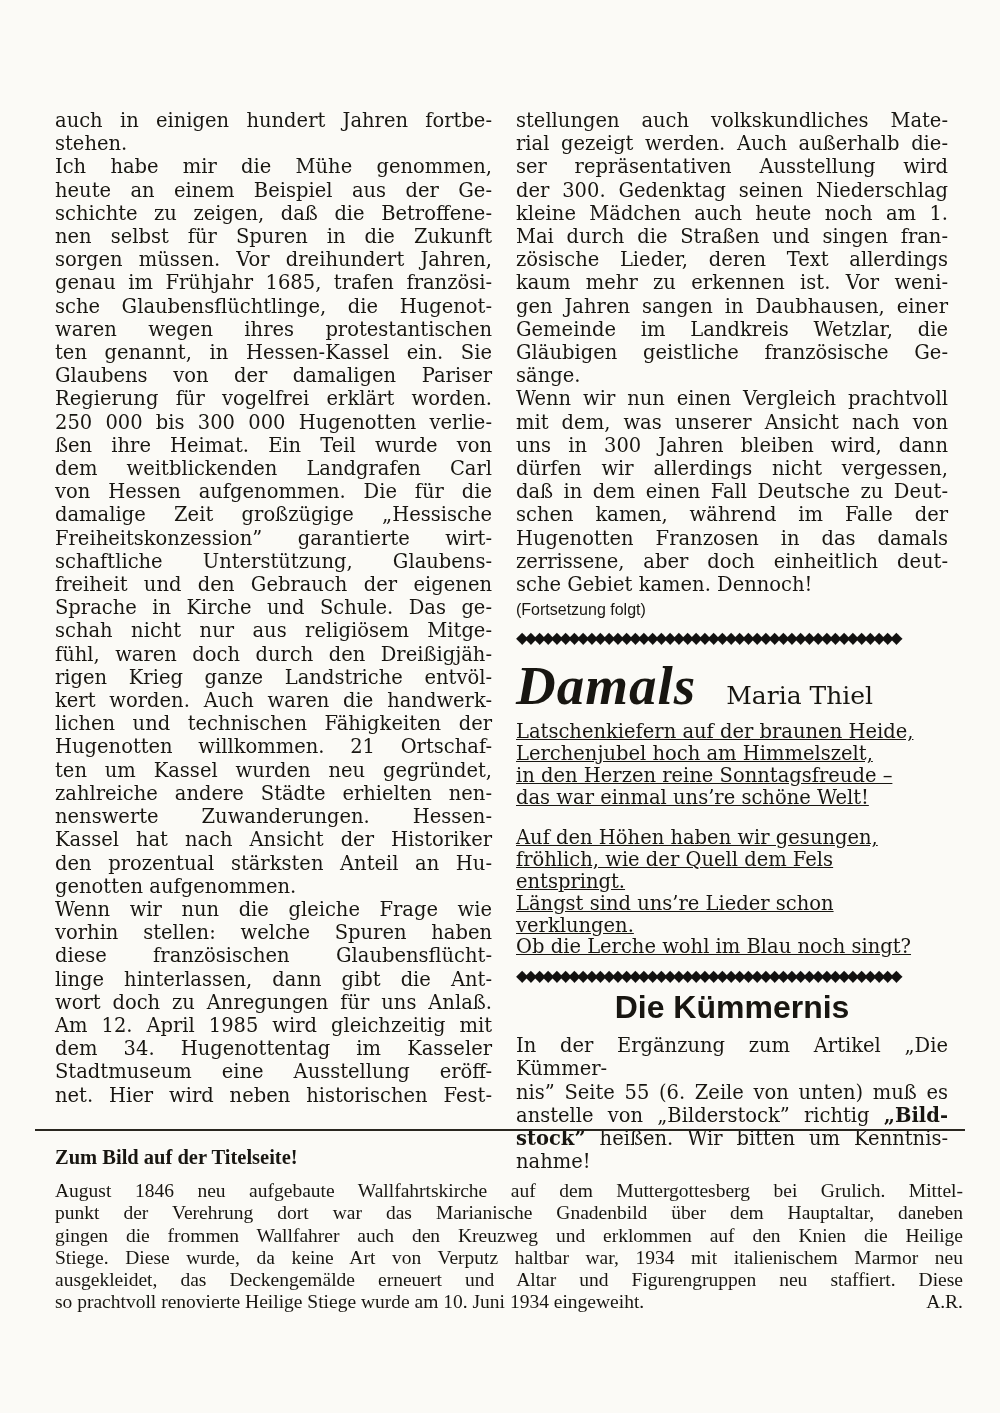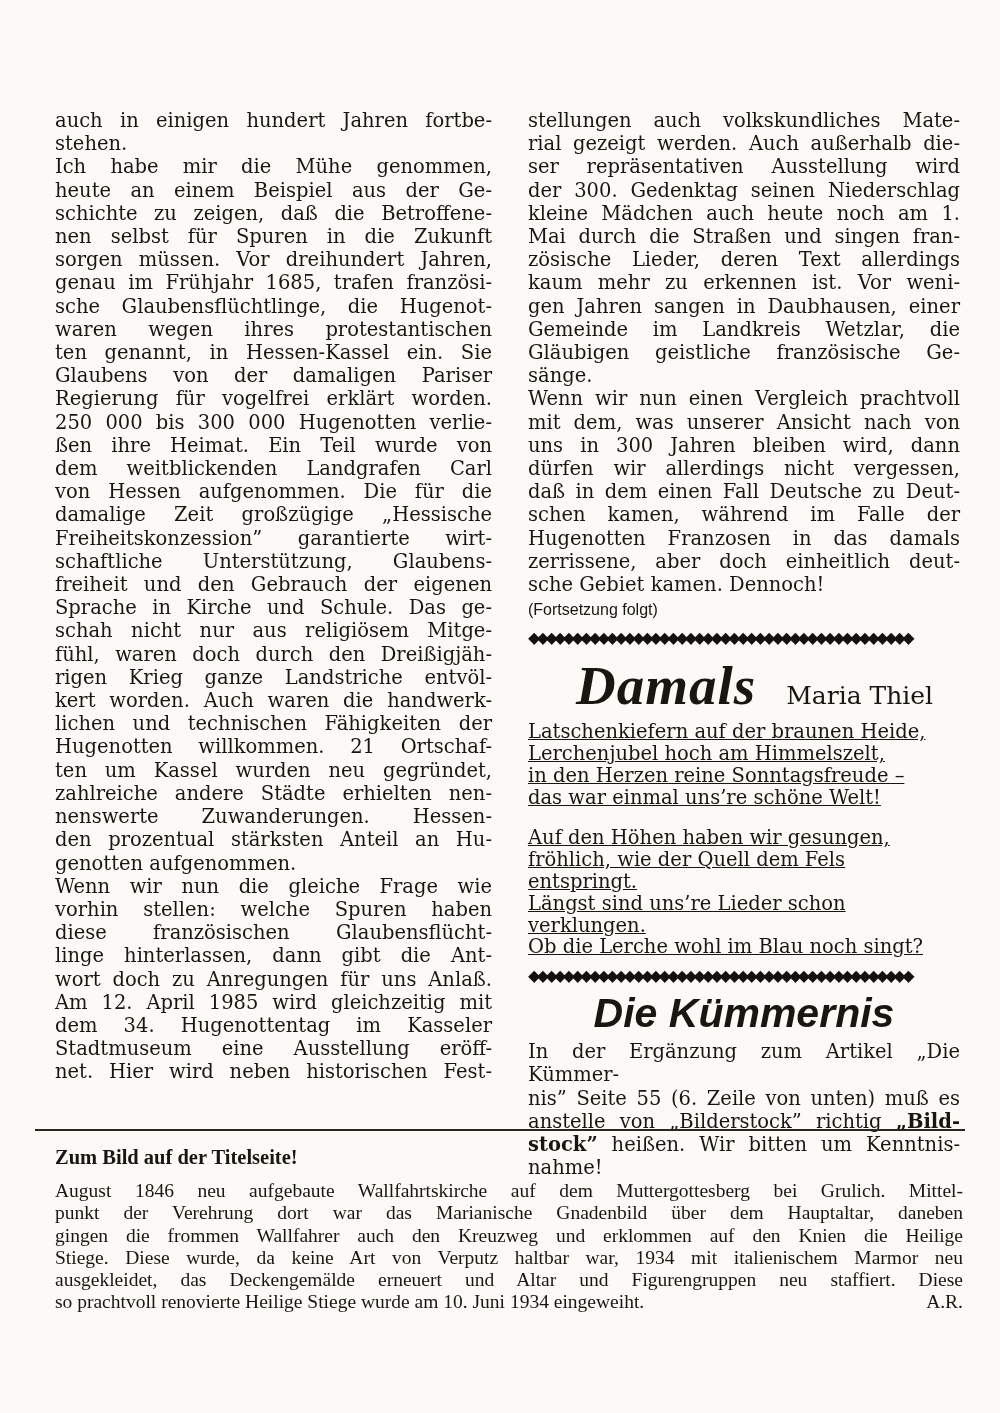--- a/index.html
+++ b/index.html
@@ -5,52 +5,52 @@
   html,body { margin:0; padding:0; }
   body {
     width:1000px; height:1413px;
     background:#fbfaf6;
     position:relative;
     font-family:"DejaVu Serif", serif;
     color:#181611;
     overflow:hidden;
   }
   .col-left  { position:absolute; left:55px;  top:109px; width:437px; }
-  .col-right { position:absolute; left:528px; top:109px; width:432px; }
+  .col-right { position:absolute; left:516px; top:109px; width:432px; }
 
   .tl { font-size:19.5px; line-height:23.2px; text-align:justify; text-align-last:justify; }
   .tl b { font-weight:bold; }
   .tl-end { text-align-last:left; }
 
   .fortsetzung {
     margin-top:4px; text-align:left; padding-right:4px;
     font-family:"Liberation Sans", sans-serif; font-size:16px; line-height:20px;
   }
   .diamonds {
     margin-top:9px; height:17px; overflow:hidden; white-space:nowrap;
     font-family:"DejaVu Sans", sans-serif; font-size:16px; line-height:17px;
     letter-spacing:-3.6px; color:#121110;
   }
   .diamonds2 { margin-top:9px; }
 
   .damals-row { display:flex; align-items:baseline; gap:30px; margin-top:12px; height:58px; }
   .damals-title {
     font-family:"Liberation Serif", serif; font-weight:bold; font-style:italic;
-    font-size:55px; line-height:56px; letter-spacing:1px;margin-left:48px;
+    font-size:55px; line-height:56px; letter-spacing:1px;
   }
   .damals-author { font-size:25px; line-height:25px; }
 
   .poem { margin-top:5px;text-decoration:underline; }
   .poem .tl { text-align:left; text-align-last:left; font-size:19.5px; line-height:21.8px; }
   .stanza2 { margin-top:19px; }
 
   .kuemmernis-title {
-    margin-top:9px; text-align:center;
-    font-family:"Liberation Sans", sans-serif; font-weight:bold; font-style:italic;
-    font-size:41px; line-height:40px;
+    margin-top:3px; text-align:center;
+    font-family:"Liberation Sans", sans-serif; font-weight:bold; 
+    font-size:32px; line-height:40px;
   }
   .correction { margin-top:7px; }
 
   .rule { position:absolute; left:35px; top:1129px; width:930px; height:2px; background:#29261f; }
 
   .footer { position:absolute; left:55px; top:1146px; width:908px; font-family:"Liberation Serif", serif; }
   .footer-heading { font-weight:bold; font-size:20.5px; line-height:22px; margin-bottom:12px; }
   .footer .tl { font-size:19.5px; line-height:22.3px; }
   .footer-last { display:flex; justify-content:space-between; align-items:baseline;
                  font-size:19.5px; line-height:22.3px; }
@@ -84,20 +84,21 @@
     <div class="tl"><span>Sprache in Kirche und Schule. Das ge-</span></div>
     <div class="tl"><span>schah nicht nur aus religiösem Mitge-</span></div>
     <div class="tl"><span>fühl, waren doch durch den Dreißigjäh-</span></div>
     <div class="tl"><span>rigen Krieg ganze Landstriche entvöl-</span></div>
     <div class="tl"><span>kert worden. Auch waren die handwerk-</span></div>
     <div class="tl"><span>lichen und technischen Fähigkeiten der</span></div>
     <div class="tl"><span>Hugenotten willkommen. 21 Ortschaf-</span></div>
     <div class="tl"><span>ten um Kassel wurden neu gegründet,</span></div>
     <div class="tl"><span>zahlreiche andere Städte erhielten nen-</span></div>
     <div class="tl"><span>nenswerte Zuwanderungen. Hessen-</span></div>
+    <div class="tl"><span>Kassel hat nach Ansicht der Historiker</span></div>
     <div class="tl"><span>den prozentual stärksten Anteil an Hu-</span></div>
     <div class="tl tl-end"><span>genotten aufgenommen.</span></div>
     <div class="tl"><span>Wenn wir nun die gleiche Frage wie</span></div>
     <div class="tl"><span>vorhin stellen: welche Spuren haben</span></div>
     <div class="tl"><span>diese französischen Glaubensflücht-</span></div>
     <div class="tl"><span>linge hinterlassen, dann gibt die Ant-</span></div>
     <div class="tl"><span>wort doch zu Anregungen für uns Anlaß.</span></div>
     <div class="tl"><span>Am 12. April 1985 wird gleichzeitig mit</span></div>
     <div class="tl"><span>dem 34. Hugenottentag im Kasseler</span></div>
     <div class="tl"><span>Stadtmuseum eine Ausstellung eröff-</span></div>

